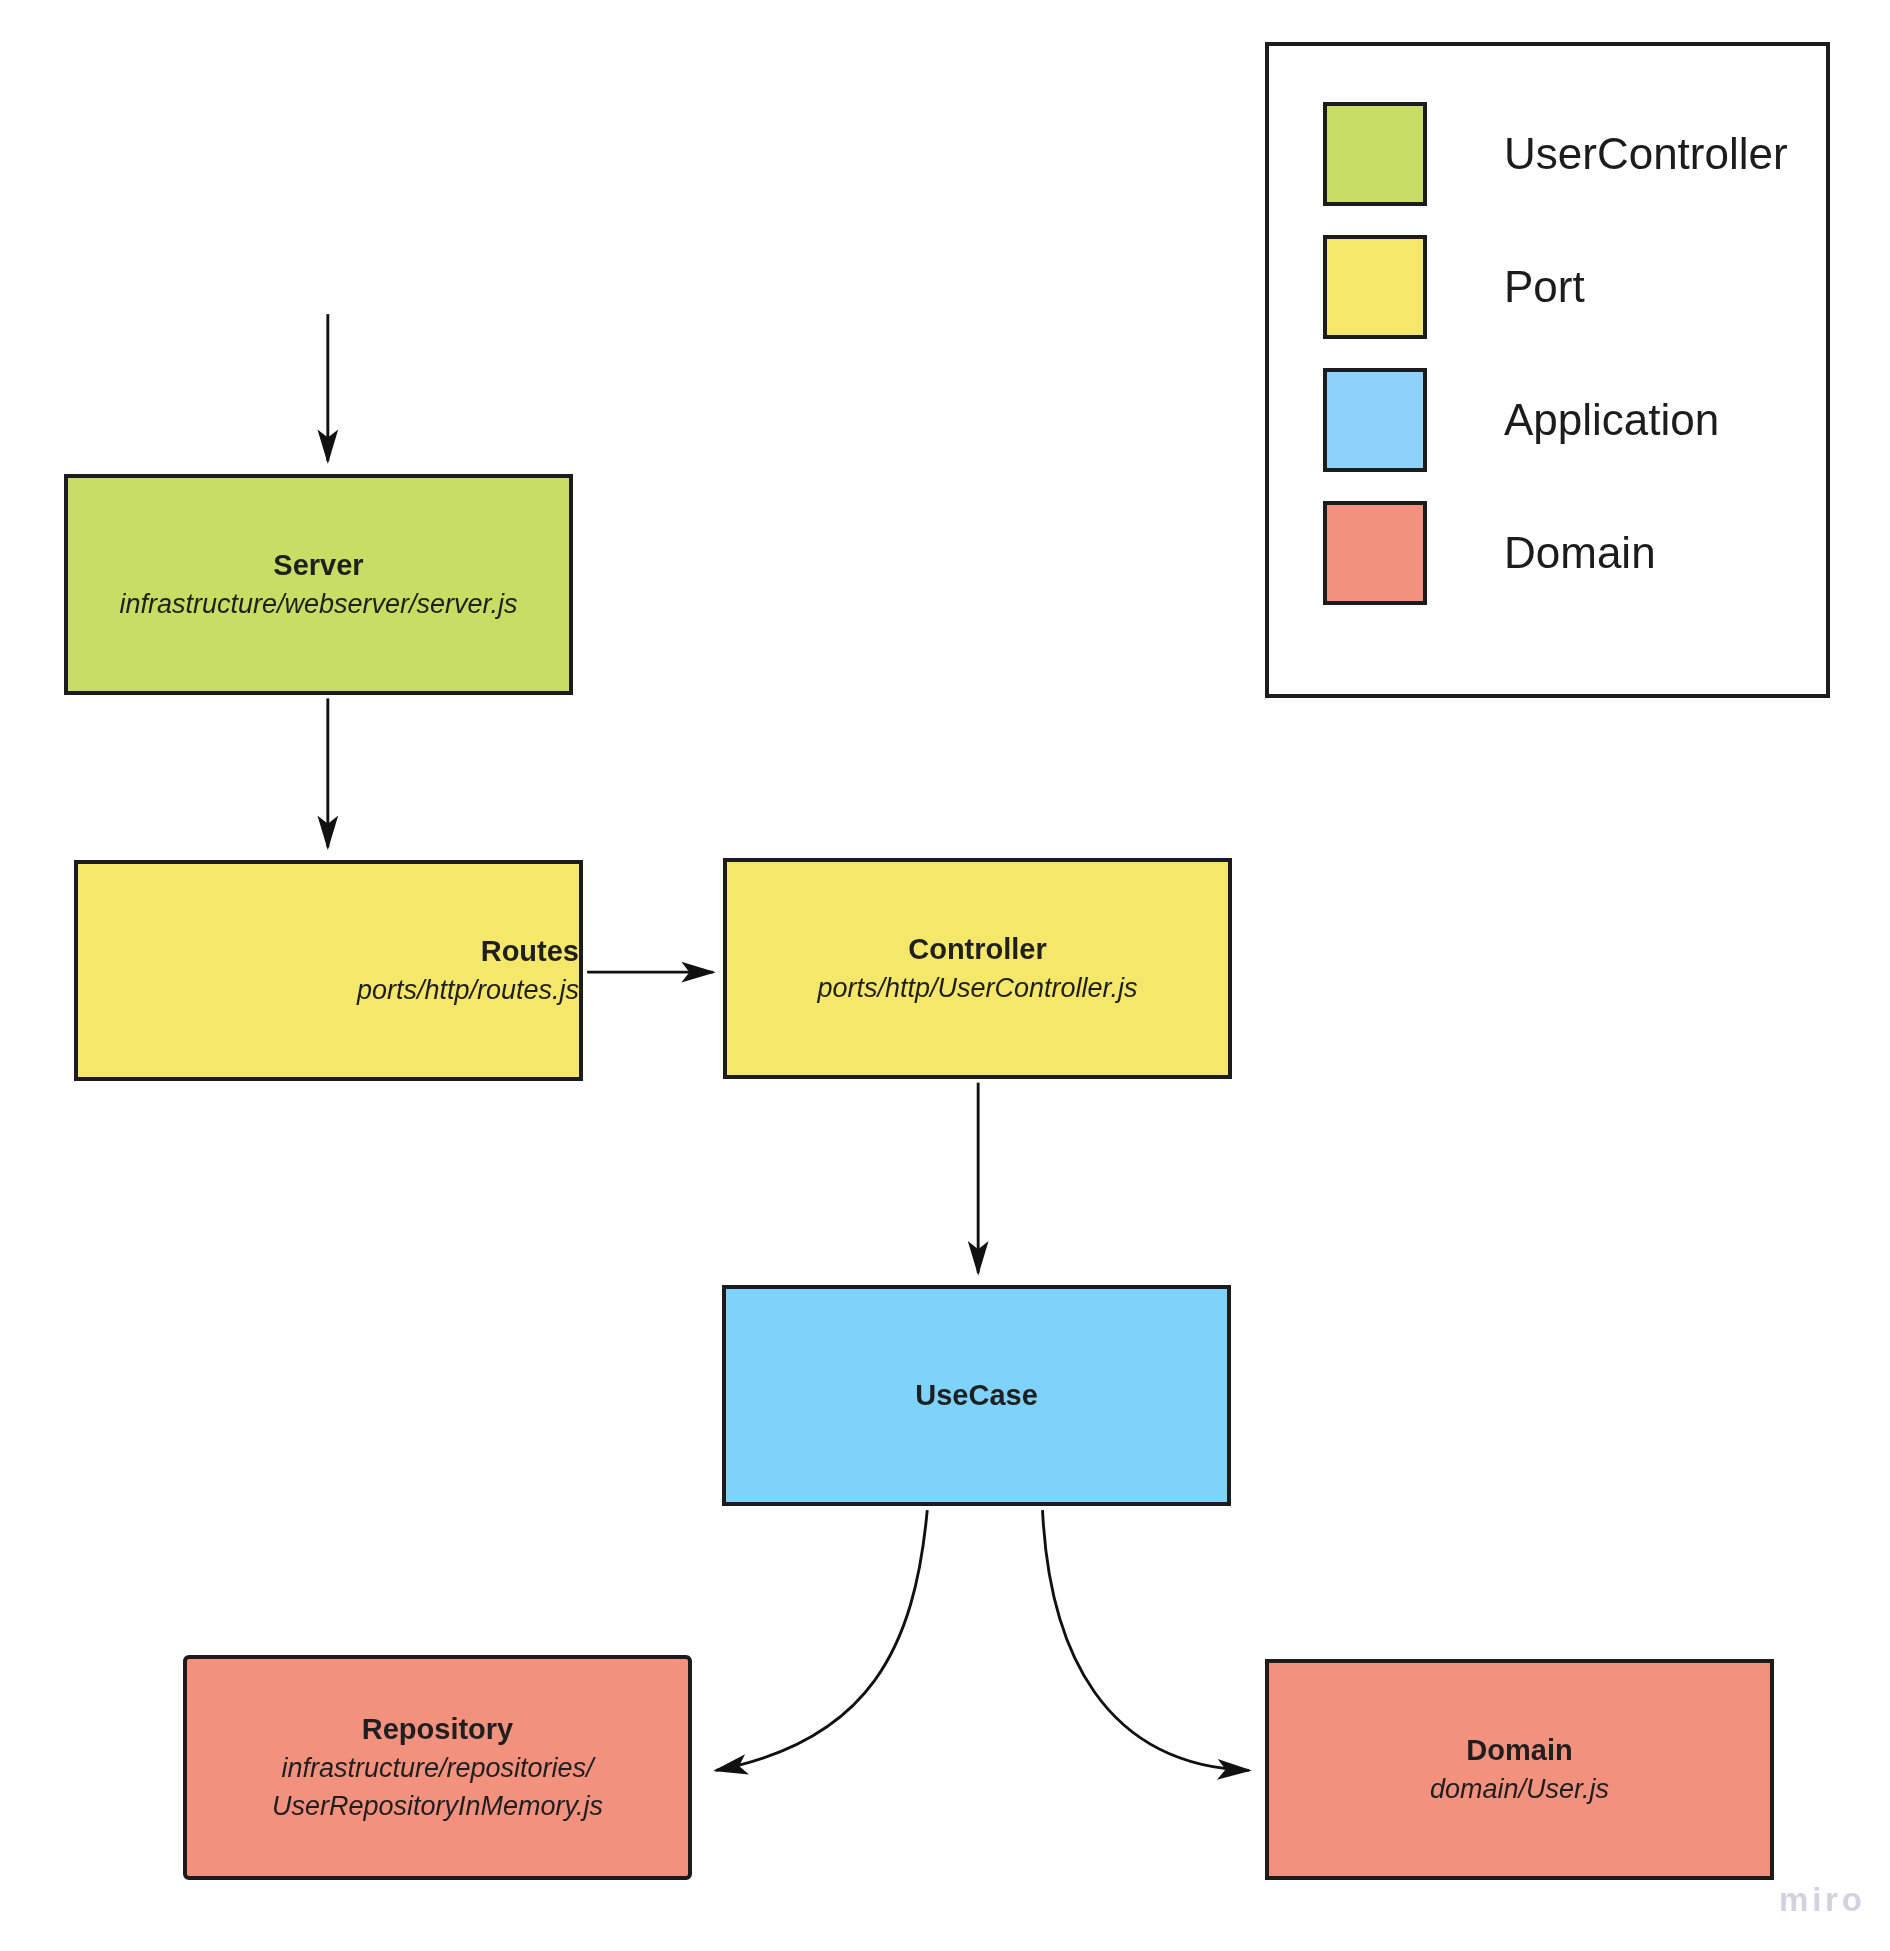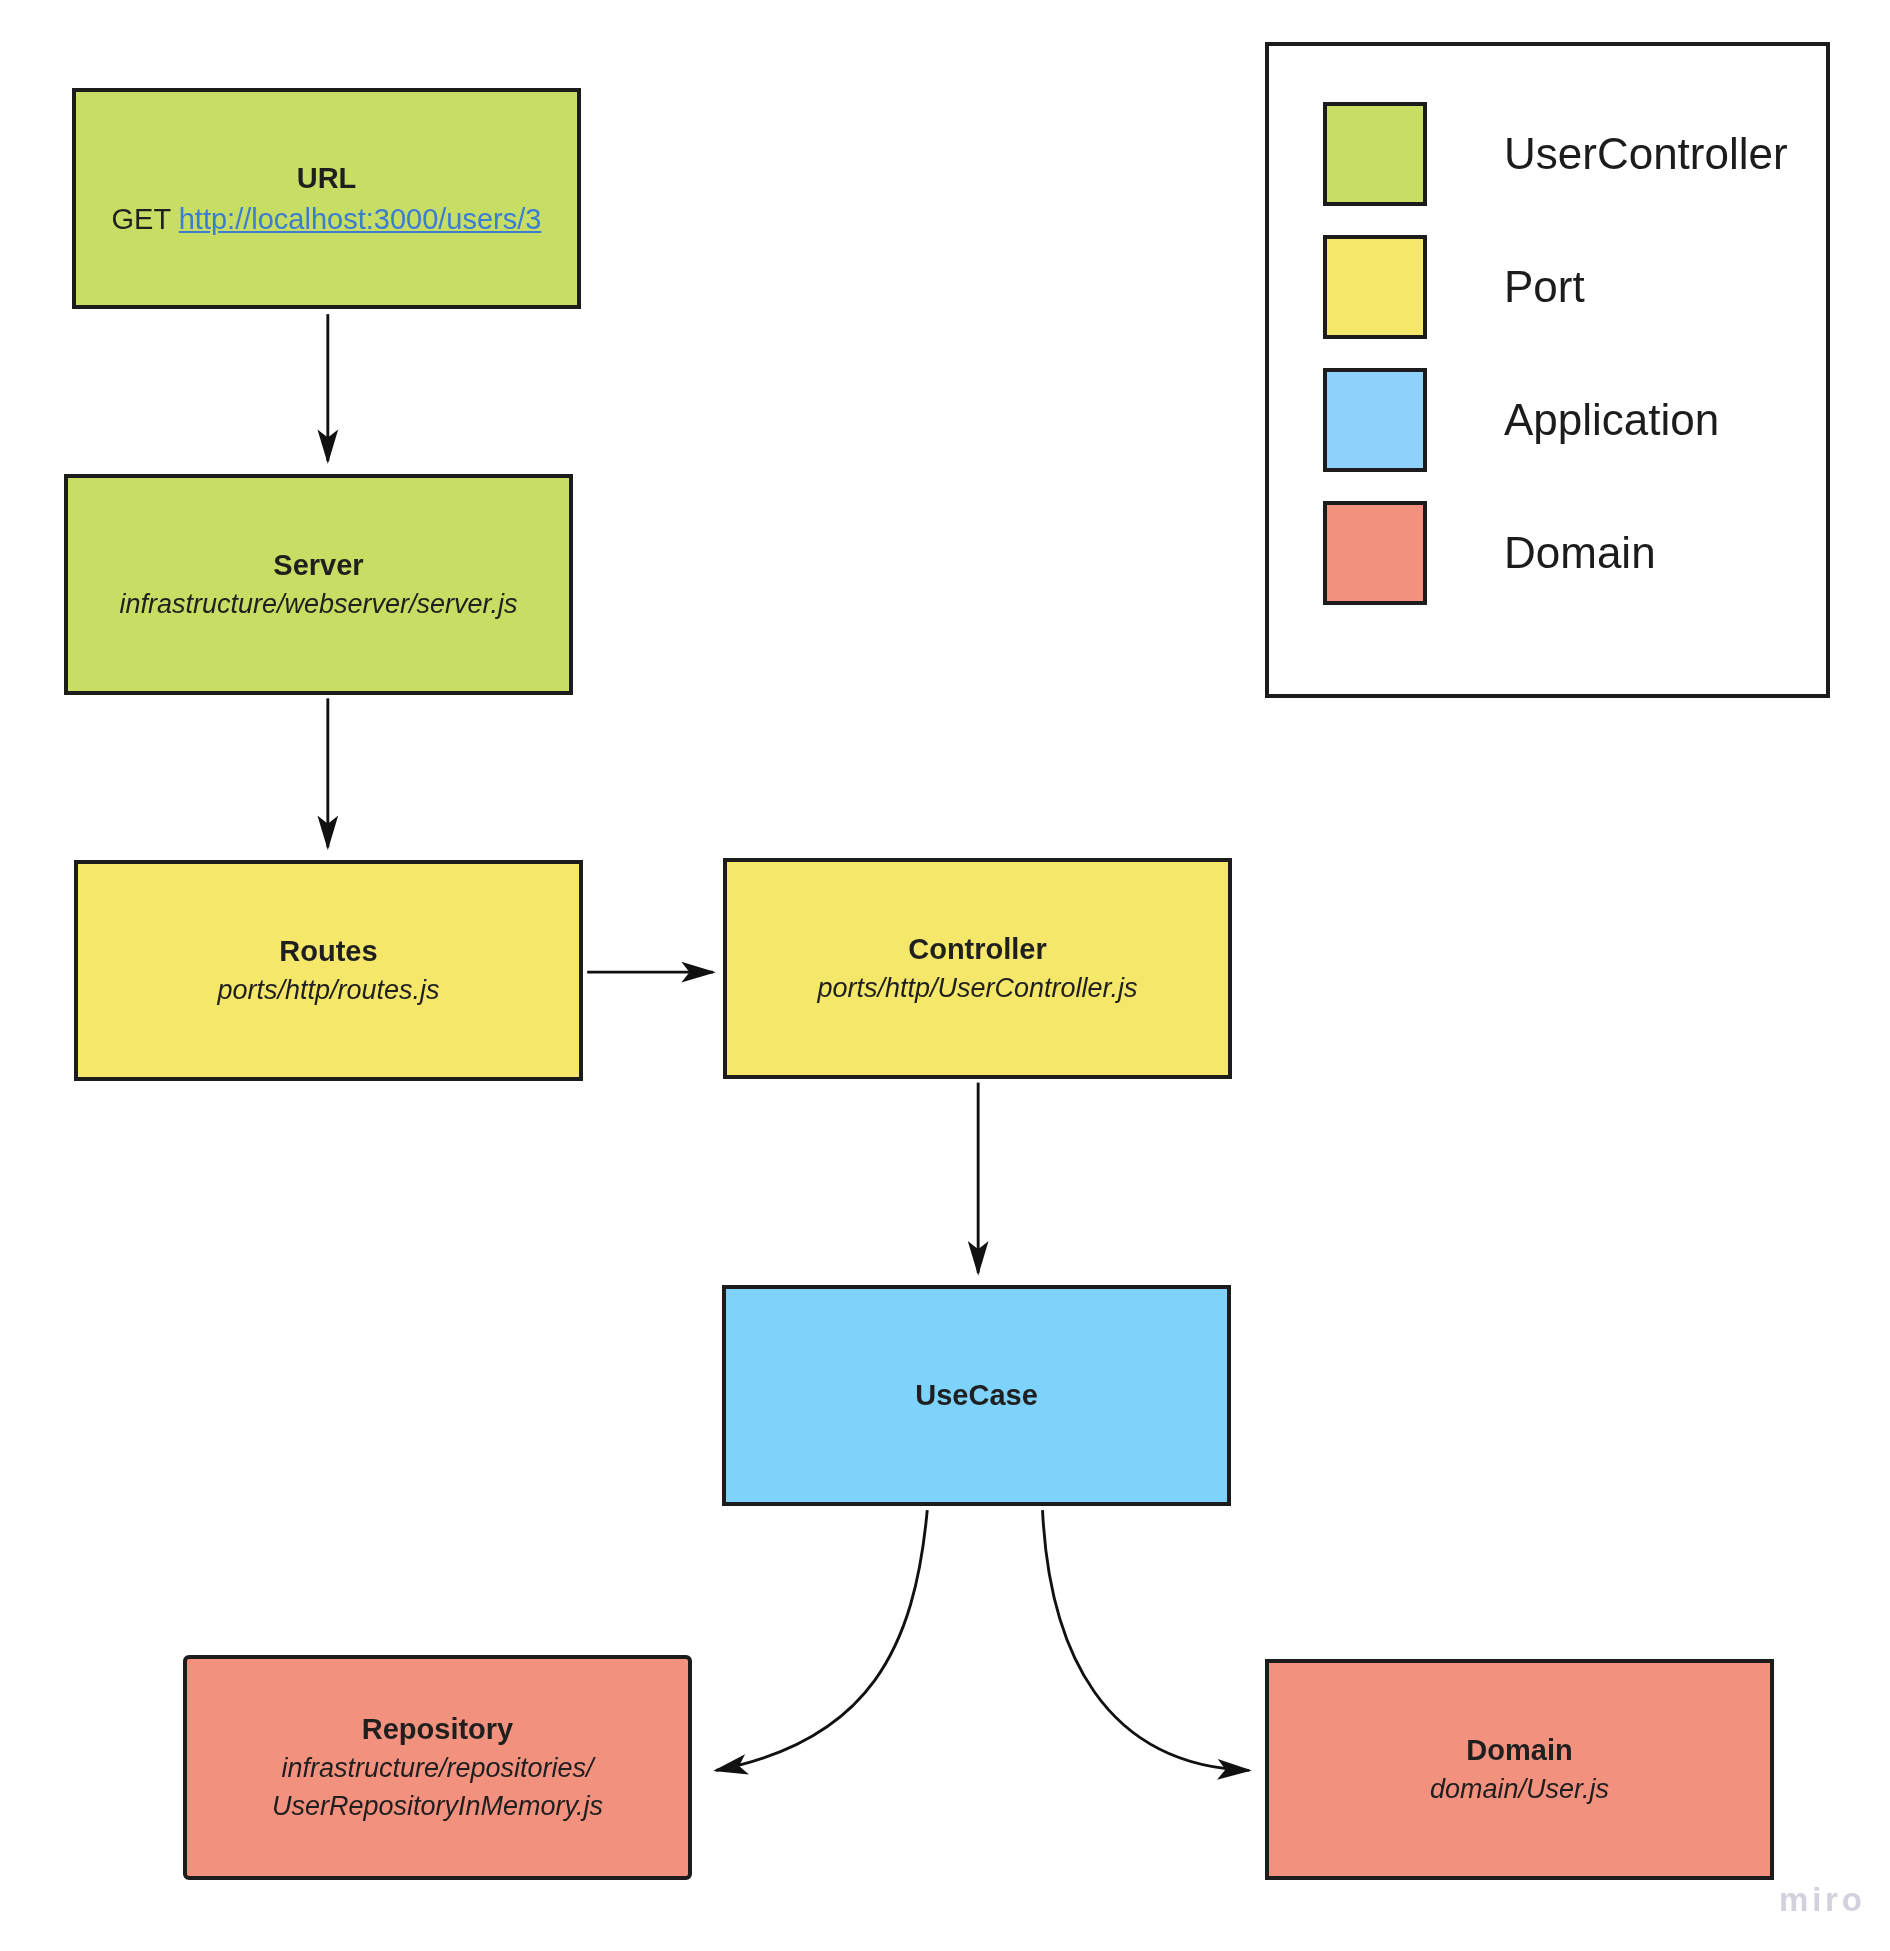--- a/index.html
+++ b/index.html
@@ -120,33 +120,27 @@
       </marker>
     </defs>
     <path class="edge" d="M341,327 L341,480" marker-end="url(#arrowhead)"></path>
     <path class="edge" d="M341,727 L341,882" marker-end="url(#arrowhead)"></path>
     <path class="edge" d="M611,1012 L742,1012" marker-end="url(#arrowhead)"></path>
     <path class="edge" d="M1018,1127 L1018,1325" marker-end="url(#arrowhead)"></path>
     <path class="edge" d="M965,1572 C952,1715 905,1812 745,1843" marker-end="url(#arrowhead)"></path>
     <path class="edge" d="M1085,1572 C1092,1720 1150,1838 1300,1843" marker-end="url(#arrowhead)"></path>
   </svg>
 
-  <div class="node" id="node-url" style="background-color: rgb(200, 221, 100);">
-    <div class="node-title">URL</div>
-    <div class="node-url-line">
-      <span>GET </span><a>http://localhost:3000/users/3</a>
-    </div>
-  </div>
 
   <div class="node" id="node-server" style="background-color: rgb(200, 221, 100);">
     <div class="node-title">Server</div>
     <div class="node-path">infrastructure/webserver/server.js</div>
   </div>
 
-  <div class="node" id="node-routes" style="background-color: rgb(245, 231, 106);">
+  <div class="node" id="node-routes" style="background-color: rgb(245, 231, 106); align-items: flex-end;">
     <div class="node-title">Routes</div>
     <div class="node-path">ports/http/routes.js</div>
   </div>
 
   <div class="node" id="node-controller" style="background-color: rgb(245, 231, 106);">
     <div class="node-title">Controller</div>
     <div class="node-path">ports/http/UserController.js</div>
   </div>
 
   <div class="node" id="node-usecase" style="background-color: #7dd3fc;">

